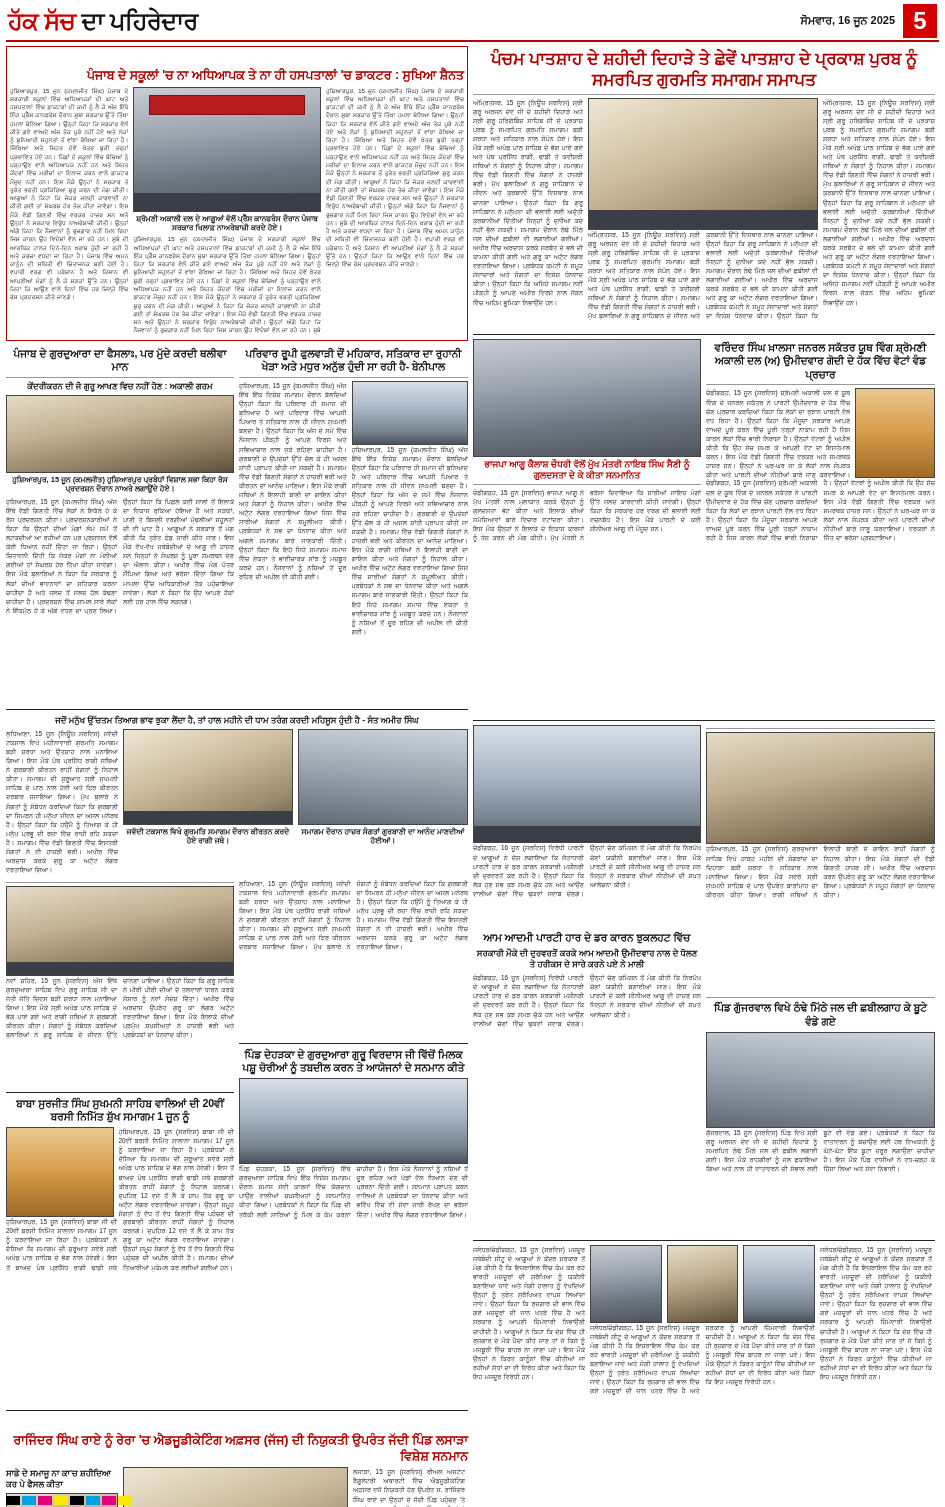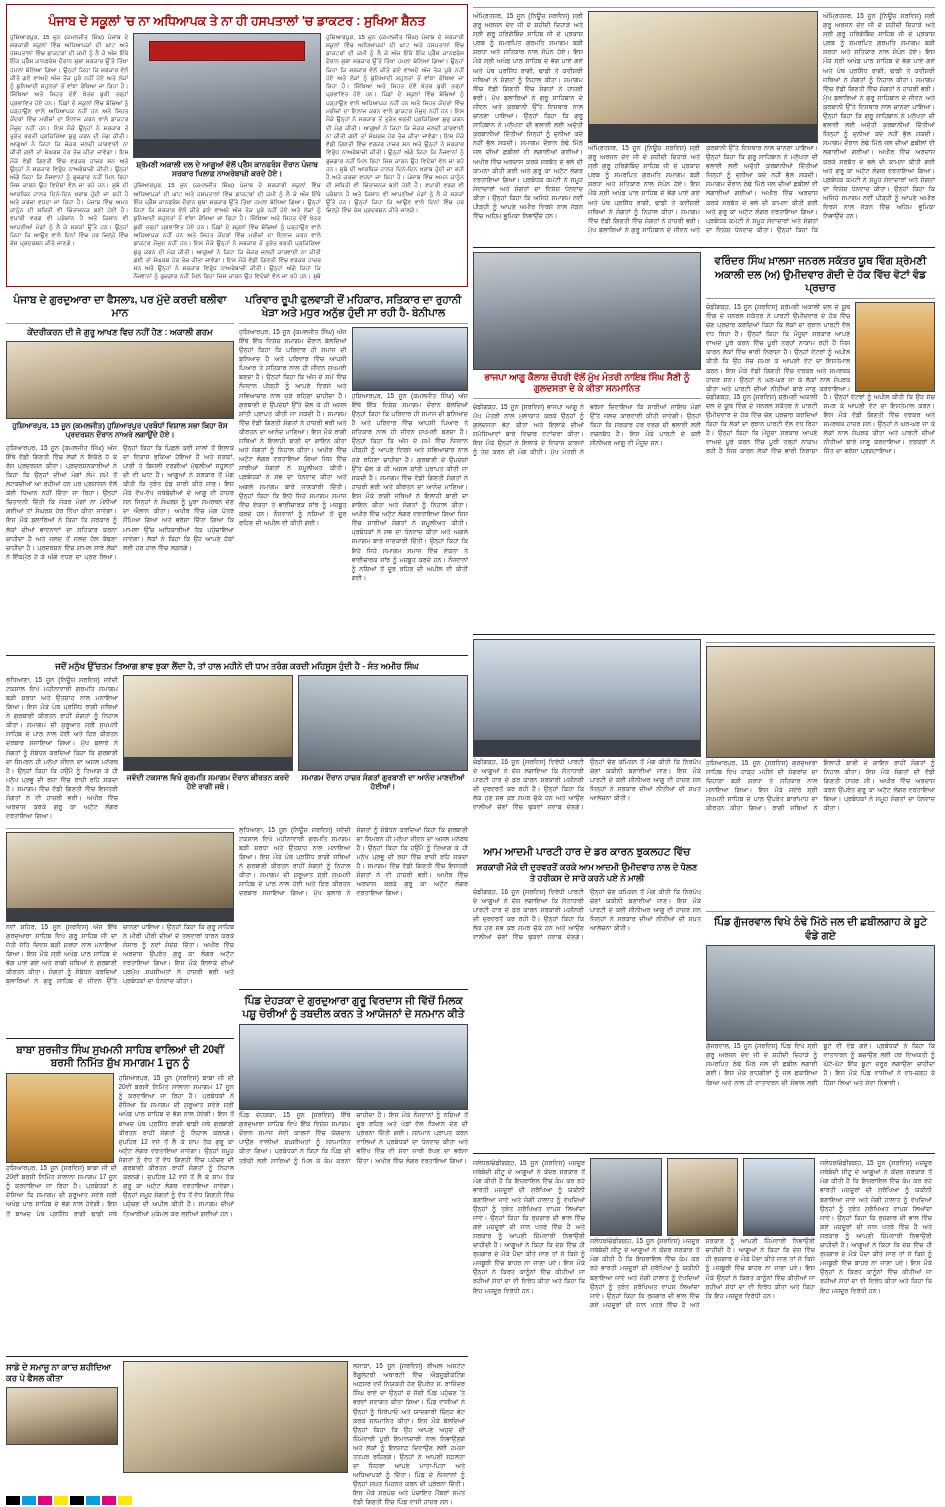--- a/index.html
+++ b/index.html
@@ -54,21 +54,21 @@
   .hr { border-top: 1px solid #222; margin: 4px 0; }
   .hr-thin { border-top: 1px solid #999; margin: 3px 0; }
 
   
   h1.hl {
     font-size: 15px; font-weight: bold; color: #b00000;
     text-align: center; margin: 2px 0 3px; line-height: 1.25;
   }
   h2.hl {
     font-size: 12.5px; font-weight: bold; color: #b00000;
-    text-align: center; margin: 6px 0 3px; line-height: 1.25;
+    text-align: right; margin: 18px 0 3px; line-height: 1.25;
   }
   h3.hl {
     font-size: 10.5px; font-weight: bold; color: #111;
     text-align: center; margin: 2px 0 3px; line-height: 1.3;
   }
   .subhl {
     font-size: 8.5px; font-weight: bold; color: #111;
     text-align: center; margin: 1px 0 3px; line-height: 1.3;
   }
   .cap {
@@ -132,20 +132,30 @@
   }
   .colorbar i { display:block; width:14px; height:9px; }
 
   .stack { display:flex; gap:5px; }
 </style>
 </head>
 <body>
 
 <div class="page">
 
+  <div class="masthead">
+    <div class="logo">
+      <span>ਹੱਕ ਸੱਚ</span>
+      <span class="blk">ਦਾ ਪਹਿਰੇਦਾਰ</span>
+    </div>
+    <div class="mh-right">
+      <div class="mh-date">ਸੋਮਵਾਰ, 16 ਜੂਨ 2025</div>
+      <div class="pagenum">5</div>
+    </div>
+  </div>
 
   <div class="content">
 
     <div class="col col-left">
 
       <div class="boxed">
         <h2 class="hl">ਪੰਜਾਬ ਦੇ ਸਕੂਲਾਂ 'ਚ ਨਾ ਅਧਿਆਪਕ ਤੇ ਨਾ ਹੀ ਹਸਪਤਾਲਾਂ 'ਚ ਡਾਕਟਰ : ਸੁਖਿਆ ਸ਼ੈਨਤ</h2>
         <div class="stack">
           <div style="width:120px">
             <div class="body-text sm" style="height:250px">ਹੁਸ਼ਿਆਰਪੁਰ, 15 ਜੂਨ (ਕਮਲਜੀਤ ਸਿੰਘ) ਪੰਜਾਬ ਦੇ ਸਰਕਾਰੀ ਸਕੂਲਾਂ ਵਿੱਚ ਅਧਿਆਪਕਾਂ ਦੀ ਘਾਟ ਅਤੇ ਹਸਪਤਾਲਾਂ ਵਿੱਚ ਡਾਕਟਰਾਂ ਦੀ ਕਮੀ ਨੂੰ ਲੈ ਕੇ ਅੱਜ ਇੱਥੇ ਇੱਕ ਪ੍ਰੈੱਸ ਕਾਨਫਰੰਸ ਦੌਰਾਨ ਸੂਬਾ ਸਰਕਾਰ ਉੱਤੇ ਤਿੱਖਾ ਹਮਲਾ ਬੋਲਿਆ ਗਿਆ। ਉਨ੍ਹਾਂ ਕਿਹਾ ਕਿ ਸਰਕਾਰ ਵੱਲੋਂ ਕੀਤੇ ਗਏ ਵਾਅਦੇ ਅੱਜ ਤੱਕ ਪੂਰੇ ਨਹੀਂ ਹੋਏ ਅਤੇ ਲੋਕਾਂ ਨੂੰ ਬੁਨਿਆਦੀ ਸਹੂਲਤਾਂ ਤੋਂ ਵਾਂਝਾ ਰੱਖਿਆ ਜਾ ਰਿਹਾ ਹੈ। ਸਿੱਖਿਆ ਅਤੇ ਸਿਹਤ ਦੋਵੇਂ ਖੇਤਰ ਬੁਰੀ ਤਰ੍ਹਾਂ ਪ੍ਰਭਾਵਿਤ ਹੋਏ ਹਨ। ਪਿੰਡਾਂ ਦੇ ਸਕੂਲਾਂ ਵਿੱਚ ਬੱਚਿਆਂ ਨੂੰ ਪੜ੍ਹਾਉਣ ਵਾਲੇ ਅਧਿਆਪਕ ਨਹੀਂ ਹਨ ਅਤੇ ਸਿਹਤ ਕੇਂਦਰਾਂ ਵਿੱਚ ਮਰੀਜ਼ਾਂ ਦਾ ਇਲਾਜ ਕਰਨ ਵਾਲੇ ਡਾਕਟਰ ਮੌਜੂਦ ਨਹੀਂ ਹਨ। ਇਸ ਮੌਕੇ ਉਨ੍ਹਾਂ ਨੇ ਸਰਕਾਰ ਤੋਂ ਤੁਰੰਤ ਭਰਤੀ ਪ੍ਰਕਿਰਿਆ ਸ਼ੁਰੂ ਕਰਨ ਦੀ ਮੰਗ ਕੀਤੀ। ਆਗੂਆਂ ਨੇ ਕਿਹਾ ਕਿ ਜੇਕਰ ਜਲਦੀ ਕਾਰਵਾਈ ਨਾ ਕੀਤੀ ਗਈ ਤਾਂ ਸੰਘਰਸ਼ ਹੋਰ ਤੇਜ਼ ਕੀਤਾ ਜਾਵੇਗਾ। ਇਸ ਮੌਕੇ ਵੱਡੀ ਗਿਣਤੀ ਵਿੱਚ ਵਰਕਰ ਹਾਜ਼ਰ ਸਨ ਅਤੇ ਉਨ੍ਹਾਂ ਨੇ ਸਰਕਾਰ ਵਿਰੁੱਧ ਨਾਅਰੇਬਾਜ਼ੀ ਕੀਤੀ। ਉਨ੍ਹਾਂ ਅੱਗੇ ਕਿਹਾ ਕਿ ਨੌਜਵਾਨਾਂ ਨੂੰ ਰੁਜ਼ਗਾਰ ਨਹੀਂ ਮਿਲ ਰਿਹਾ ਜਿਸ ਕਾਰਨ ਉਹ ਵਿਦੇਸ਼ਾਂ ਵੱਲ ਜਾ ਰਹੇ ਹਨ। ਸੂਬੇ ਦੀ ਆਰਥਿਕ ਹਾਲਤ ਦਿਨੋ-ਦਿਨ ਖਰਾਬ ਹੁੰਦੀ ਜਾ ਰਹੀ ਹੈ ਅਤੇ ਕਰਜ਼ਾ ਵਧਦਾ ਜਾ ਰਿਹਾ ਹੈ। ਪੰਜਾਬ ਵਿੱਚ ਅਮਨ ਕਾਨੂੰਨ ਦੀ ਸਥਿਤੀ ਵੀ ਚਿੰਤਾਜਨਕ ਬਣੀ ਹੋਈ ਹੈ। ਵਪਾਰੀ ਵਰਗ ਵੀ ਪਰੇਸ਼ਾਨ ਹੈ ਅਤੇ ਕਿਸਾਨ ਵੀ ਆਪਣੀਆਂ ਮੰਗਾਂ ਨੂੰ ਲੈ ਕੇ ਸੜਕਾਂ ਉੱਤੇ ਹਨ। ਉਨ੍ਹਾਂ ਕਿਹਾ ਕਿ ਆਉਣ ਵਾਲੇ ਦਿਨਾਂ ਵਿੱਚ ਹਰ ਜ਼ਿਲ੍ਹੇ ਵਿੱਚ ਰੋਸ ਪ੍ਰਦਰਸ਼ਨ ਕੀਤੇ ਜਾਣਗੇ।</div>
@@ -318,20 +328,21 @@
                 <div class="fig w" style="width:6%"></div>
             </div>
           </div>
           <div class="body-text cols2" style="height:242px">ਪਿੰਡ ਦੇਹੜਕਾ, 15 ਜੂਨ (ਸਰਵਿਸ) ਇੱਥੇ ਗੁਰਦੁਆਰਾ ਸਾਹਿਬ ਵਿਖੇ ਇੱਕ ਵਿਸ਼ੇਸ਼ ਸਮਾਗਮ ਦੌਰਾਨ ਸਮਾਜ ਸੇਵੀ ਕਾਰਜਾਂ ਵਿੱਚ ਯੋਗਦਾਨ ਪਾਉਣ ਵਾਲੀਆਂ ਸ਼ਖ਼ਸੀਅਤਾਂ ਨੂੰ ਸਨਮਾਨਿਤ ਕੀਤਾ ਗਿਆ। ਪ੍ਰਬੰਧਕਾਂ ਨੇ ਕਿਹਾ ਕਿ ਪਿੰਡ ਦੀ ਤਰੱਕੀ ਲਈ ਸਾਰਿਆਂ ਨੂੰ ਮਿਲ ਕੇ ਕੰਮ ਕਰਨਾ ਚਾਹੀਦਾ ਹੈ। ਇਸ ਮੌਕੇ ਨੌਜਵਾਨਾਂ ਨੂੰ ਨਸ਼ਿਆਂ ਤੋਂ ਦੂਰ ਰਹਿਣ ਅਤੇ ਖੇਡਾਂ ਵੱਲ ਧਿਆਨ ਦੇਣ ਦੀ ਪ੍ਰੇਰਨਾ ਦਿੱਤੀ ਗਈ। ਸਨਮਾਨ ਪ੍ਰਾਪਤ ਕਰਨ ਵਾਲਿਆਂ ਨੇ ਪ੍ਰਬੰਧਕਾਂ ਦਾ ਧੰਨਵਾਦ ਕੀਤਾ ਅਤੇ ਭਵਿੱਖ ਵਿੱਚ ਵੀ ਸੇਵਾ ਜਾਰੀ ਰੱਖਣ ਦਾ ਭਰੋਸਾ ਦਿੱਤਾ। ਅਖੀਰ ਵਿੱਚ ਲੰਗਰ ਵਰਤਾਇਆ ਗਿਆ।</div>
         </div>
       </div>
 
       <div class="hr"></div>
 
       <div>
+        <h2 class="hl">ਰਾਜਿੰਦਰ ਸਿੰਘ ਰਾਏ ਨੂੰ ਰੇਰਾ 'ਚ ਐਡਜੂਡੀਕੇਟਿੰਗ ਅਫ਼ਸਰ (ਜੱਜ) ਦੀ ਨਿਯੁਕਤੀ ਉਪਰੰਤ ਜੱਦੀ ਪਿੰਡ ਲਸਾੜਾ ਵਿਸ਼ੇਸ਼ ਸਨਮਾਨ</h2>
         <div class="stack">
           <div style="width:112px">
             <div class="subhl" style="text-align:left">ਸਾਡੇ ਦੇ ਸਮਾਜੂ ਨਾ ਕਾ'ਚ ਸ਼ਹੀਦਿਆ ਕਰ ਪੇ ਫੈਸਲ ਕੀਤਾ</div>
             <div class="photo ph-b" style="height:58px">
               <div class="figs" style="height:78%">
                 <div class="fig w" style="width:28%"></div>
                 <div class="fig o" style="width:28%"></div>
               </div>
             </div>
 
@@ -355,20 +366,21 @@
             <div class="body-text" style="height:215px">ਲਸਾੜਾ, 15 ਜੂਨ (ਸਰਵਿਸ) ਰੀਅਲ ਅਸਟੇਟ ਰੈਗੂਲੇਟਰੀ ਅਥਾਰਟੀ ਵਿੱਚ ਐਡਜੂਡੀਕੇਟਿੰਗ ਅਫ਼ਸਰ ਵਜੋਂ ਨਿਯੁਕਤੀ ਹੋਣ ਉਪਰੰਤ ਸ. ਰਾਜਿੰਦਰ ਸਿੰਘ ਰਾਏ ਦਾ ਉਨ੍ਹਾਂ ਦੇ ਜੱਦੀ ਪਿੰਡ ਪਹੁੰਚਣ 'ਤੇ ਭਰਵਾਂ ਸਵਾਗਤ ਕੀਤਾ ਗਿਆ। ਪਿੰਡ ਵਾਸੀਆਂ ਨੇ ਉਨ੍ਹਾਂ ਨੂੰ ਸਿਰੋਪਾਓ ਅਤੇ ਯਾਦਗਾਰੀ ਚਿੰਨ੍ਹ ਭੇਟ ਕਰਕੇ ਸਨਮਾਨਿਤ ਕੀਤਾ। ਇਸ ਮੌਕੇ ਬੋਲਦਿਆਂ ਉਨ੍ਹਾਂ ਕਿਹਾ ਕਿ ਉਹ ਆਪਣੇ ਅਹੁਦੇ ਦੀ ਜ਼ਿੰਮੇਵਾਰੀ ਪੂਰੀ ਇਮਾਨਦਾਰੀ ਨਾਲ ਨਿਭਾਉਣਗੇ ਅਤੇ ਲੋਕਾਂ ਨੂੰ ਇਨਸਾਫ਼ ਦਿਵਾਉਣ ਲਈ ਹਮੇਸ਼ਾ ਤਤਪਰ ਰਹਿਣਗੇ। ਉਨ੍ਹਾਂ ਨੇ ਆਪਣੀ ਸਫ਼ਲਤਾ ਦਾ ਸਿਹਰਾ ਆਪਣੇ ਮਾਤਾ-ਪਿਤਾ ਅਤੇ ਅਧਿਆਪਕਾਂ ਨੂੰ ਦਿੱਤਾ। ਪਿੰਡ ਦੇ ਨੌਜਵਾਨਾਂ ਨੂੰ ਉਨ੍ਹਾਂ ਸਖ਼ਤ ਮਿਹਨਤ ਕਰਨ ਦੀ ਪ੍ਰੇਰਨਾ ਦਿੱਤੀ। ਇਸ ਮੌਕੇ ਸਰਪੰਚ ਅਤੇ ਪੰਚਾਇਤ ਮੈਂਬਰਾਂ ਸਮੇਤ ਵੱਡੀ ਗਿਣਤੀ ਵਿੱਚ ਪਿੰਡ ਵਾਸੀ ਹਾਜ਼ਰ ਸਨ।</div>
           </div>
         </div>
       </div>
 
     </div>
 
     <div class="col col-right">
 
       <div>
+        <h1 class="hl" style="font-size:17px">ਪੰਚਮ ਪਾਤਸ਼ਾਹ ਦੇ ਸ਼ਹੀਦੀ ਦਿਹਾੜੇ ਤੇ ਛੇਵੇਂ ਪਾਤਸ਼ਾਹ ਦੇ ਪ੍ਰਕਾਸ਼ ਪੁਰਬ ਨੂੰ ਸਮਰਪਿਤ ਗੁਰਮਤਿ ਸਮਾਗਮ ਸਮਾਪਤ</h1>
         <div class="hr-thin"></div>
         <div class="stack">
           <div style="width:110px">
             <div class="body-text" style="height:232px">ਅੰਮ੍ਰਿਤਸਰ, 15 ਜੂਨ (ਨਿਊਜ਼ ਸਰਵਿਸ) ਸ੍ਰੀ ਗੁਰੂ ਅਰਜਨ ਦੇਵ ਜੀ ਦੇ ਸ਼ਹੀਦੀ ਦਿਹਾੜੇ ਅਤੇ ਸ੍ਰੀ ਗੁਰੂ ਹਰਿਗੋਬਿੰਦ ਸਾਹਿਬ ਜੀ ਦੇ ਪ੍ਰਕਾਸ਼ ਪੁਰਬ ਨੂੰ ਸਮਰਪਿਤ ਗੁਰਮਤਿ ਸਮਾਗਮ ਬੜੀ ਸ਼ਰਧਾ ਅਤੇ ਸਤਿਕਾਰ ਨਾਲ ਸੰਪੰਨ ਹੋਏ। ਇਸ ਮੌਕੇ ਸ੍ਰੀ ਅਖੰਡ ਪਾਠ ਸਾਹਿਬ ਦੇ ਭੋਗ ਪਾਏ ਗਏ ਅਤੇ ਪੰਥ ਪ੍ਰਸਿੱਧ ਰਾਗੀ, ਢਾਡੀ ਤੇ ਕਵੀਸ਼ਰੀ ਜਥਿਆਂ ਨੇ ਸੰਗਤਾਂ ਨੂੰ ਨਿਹਾਲ ਕੀਤਾ। ਸਮਾਗਮ ਵਿੱਚ ਵੱਡੀ ਗਿਣਤੀ ਵਿੱਚ ਸੰਗਤਾਂ ਨੇ ਹਾਜ਼ਰੀ ਭਰੀ। ਮੁੱਖ ਬੁਲਾਰਿਆਂ ਨੇ ਗੁਰੂ ਸਾਹਿਬਾਨ ਦੇ ਜੀਵਨ ਅਤੇ ਕੁਰਬਾਨੀ ਉੱਤੇ ਵਿਸਥਾਰ ਨਾਲ ਚਾਨਣਾ ਪਾਇਆ। ਉਨ੍ਹਾਂ ਕਿਹਾ ਕਿ ਗੁਰੂ ਸਾਹਿਬਾਨ ਨੇ ਮਨੁੱਖਤਾ ਦੀ ਭਲਾਈ ਲਈ ਅਦੁੱਤੀ ਕੁਰਬਾਨੀਆਂ ਦਿੱਤੀਆਂ ਜਿਨ੍ਹਾਂ ਨੂੰ ਦੁਨੀਆ ਕਦੇ ਨਹੀਂ ਭੁੱਲ ਸਕਦੀ। ਸਮਾਗਮ ਦੌਰਾਨ ਠੰਢੇ ਮਿੱਠੇ ਜਲ ਦੀਆਂ ਛਬੀਲਾਂ ਵੀ ਲਗਾਈਆਂ ਗਈਆਂ। ਅਖੀਰ ਵਿੱਚ ਅਰਦਾਸ ਕਰਕੇ ਸਰਬੱਤ ਦੇ ਭਲੇ ਦੀ ਕਾਮਨਾ ਕੀਤੀ ਗਈ ਅਤੇ ਗੁਰੂ ਕਾ ਅਟੁੱਟ ਲੰਗਰ ਵਰਤਾਇਆ ਗਿਆ। ਪ੍ਰਬੰਧਕ ਕਮੇਟੀ ਨੇ ਸਮੂਹ ਸੇਵਾਦਾਰਾਂ ਅਤੇ ਸੰਗਤਾਂ ਦਾ ਵਿਸ਼ੇਸ਼ ਧੰਨਵਾਦ ਕੀਤਾ। ਉਨ੍ਹਾਂ ਕਿਹਾ ਕਿ ਅਜਿਹੇ ਸਮਾਗਮ ਨਵੀਂ ਪੀੜ੍ਹੀ ਨੂੰ ਆਪਣੇ ਅਮੀਰ ਵਿਰਸੇ ਨਾਲ ਜੋੜਨ ਵਿੱਚ ਅਹਿਮ ਭੂਮਿਕਾ ਨਿਭਾਉਂਦੇ ਹਨ।</div>
           </div>
           <div style="width:230px">
             <div class="photo ph-d" style="height:132px">
               <div class="figs" style="height:64%">
                 <div class="fig w" style="width:10%"></div>
                   <div class="fig o" style="width:10%"></div>

